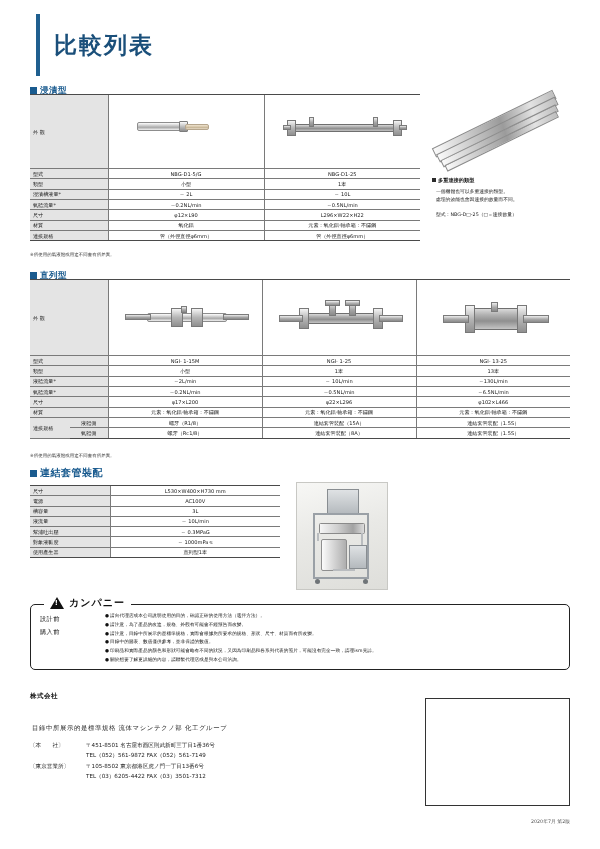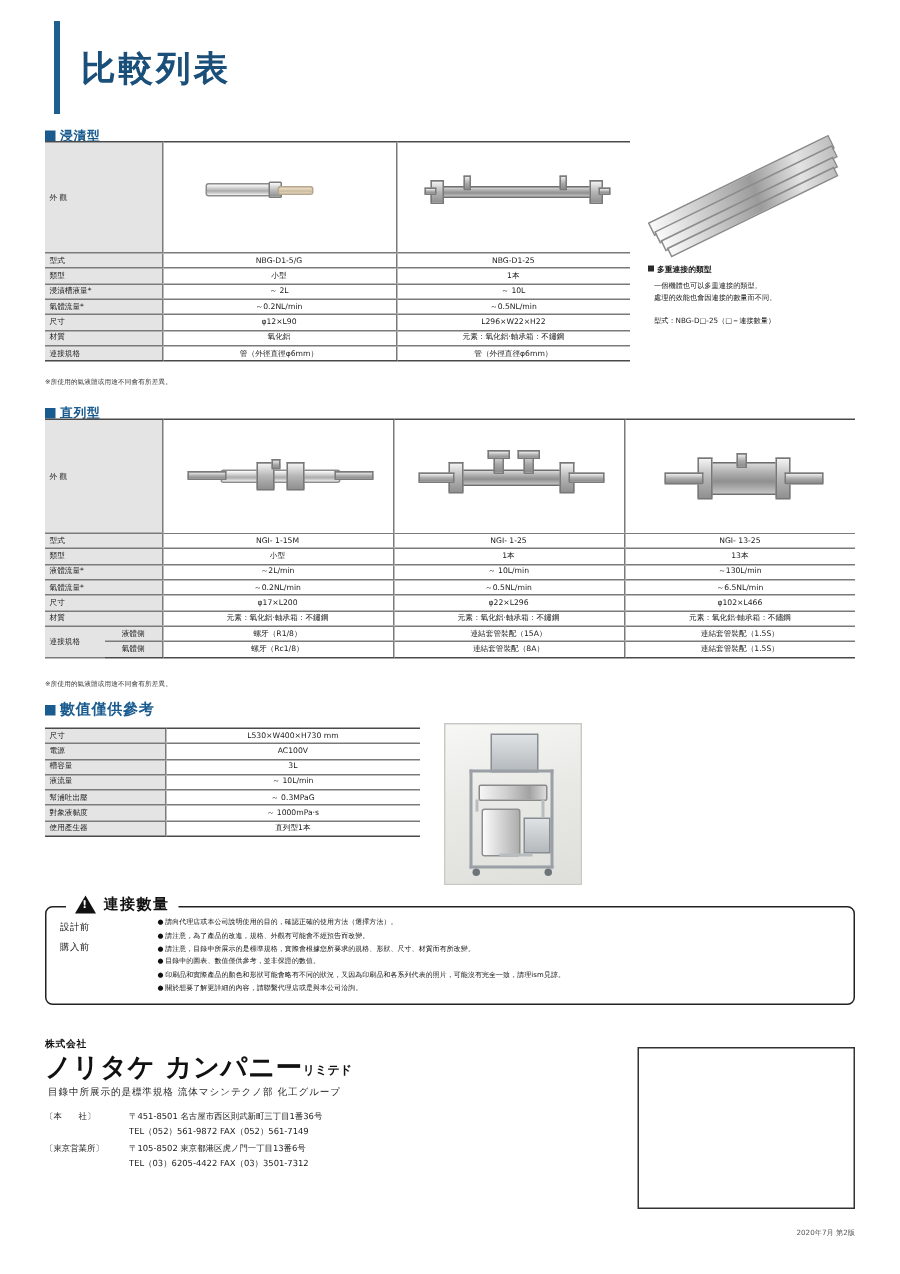--- a/index.html
+++ b/index.html
@@ -531,21 +531,21 @@
         <td class="val">螺牙（Rc1/8）</td>
         <td class="val">連結套管裝配（8A）</td>
         <td class="val">連結套管裝配（1.5S）</td>
       </tr>
     </tbody>
   </table>
 
   <div class="footnote" style="left:30px; top:453px;">※所使用的氣液體或用途不同會有所差異。</div>
 
   <div class="sec-head big" style="left:30px; top:466px;">
-    <span class="sq"></span><span>數值僅供參考</span>
+    <span class="sq"></span><span>連結套管裝配</span>
   </div>
 
   <table class="spec" style="left:30px; top:485px; width:250px;">
     <colgroup>
         <col style="width:80px">
         <col style="width:170px">
       </colgroup>
     <tbody>
       <tr class="topline">
         <td class="lab">尺寸</td>
@@ -590,39 +590,36 @@
     <div class="pipe" style="left:20px; top:50px; width:2px; height:8px;"></div>
     <div class="pipe" style="left:64px; top:50px; width:2px; height:12px;"></div>
     <div class="pipe" style="left:36px; top:86px; width:22px; height:2px;"></div>
     <div class="wheel" style="left:18px; top:96px;"></div>
     <div class="wheel" style="left:66px; top:96px;"></div>
   </div>
 
   <div class="safety"></div>
   <div class="safety-title">
     <span class="warn-tri"></span>
-    <span>連接數量</span>
+    <span>カンパニー</span>
   </div>
   <div class="safety-left">
     <div>設計前</div>
     <div>購入前</div>
   </div>
   <div class="safety-list">
     <div><span class="b">●</span><span>請向代理店或本公司說明使用的目的，確認正確的使用方法（選擇方法）。</span></div>
     <div><span class="b">●</span><span>請注意，為了產品的改進，規格、外觀有可能會不經預告而改變。</span></div>
     <div><span class="b">●</span><span>請注意，目錄中所展示的是標準規格，實際會根據您所要求的規格、形狀、尺寸、材質而有所改變。</span></div>
     <div><span class="b">●</span><span>目錄中的圖表、數值僅供參考，並非保證的數值。</span></div>
     <div><span class="b">●</span><span>印刷品和實際產品的顏色和形狀可能會略有不同的狀況，又因為印刷品和各系列代表的照片，可能沒有完全一致，請理ism見諒。</span></div>
     <div><span class="b">●</span><span>關於想要了解更詳細的內容，請聯繫代理店或是與本公司洽詢。</span></div>
   </div>
 
   <div class="ft-kk">株式会社</div>
-  <div class="ft-logo">
-    <span>ノリタケ カンパニー</span><span class="sm">リミテド</span>
-  </div>
   <div class="ft-div">目錄中所展示的是標準規格 流体マシンテクノ部 化工グループ</div>
 
   <div class="ft-addr">
     <table>
       <tbody>
         <tr>
           <td class="k">〔本　　社〕</td>
           <td>〒451-8501 名古屋市西区則武新町三丁目1番36号</td>
         </tr>
         <tr>

